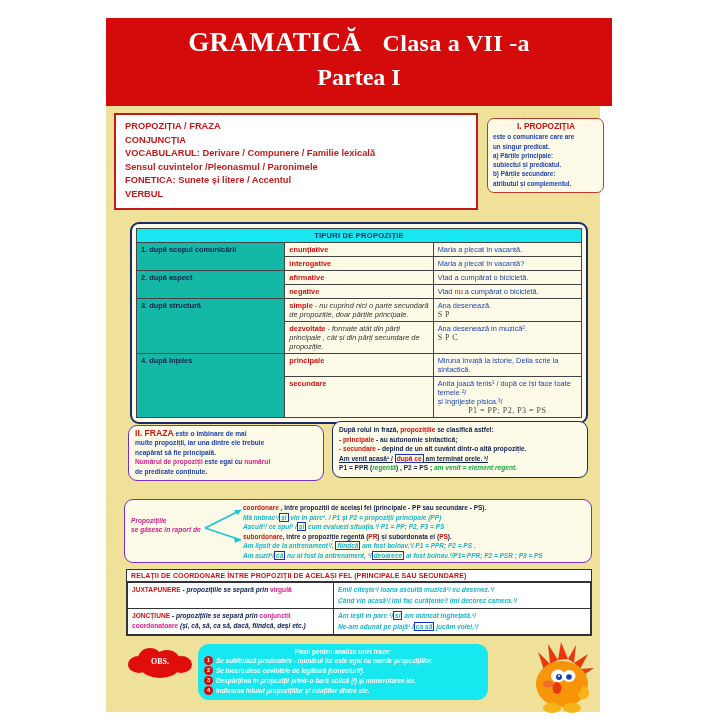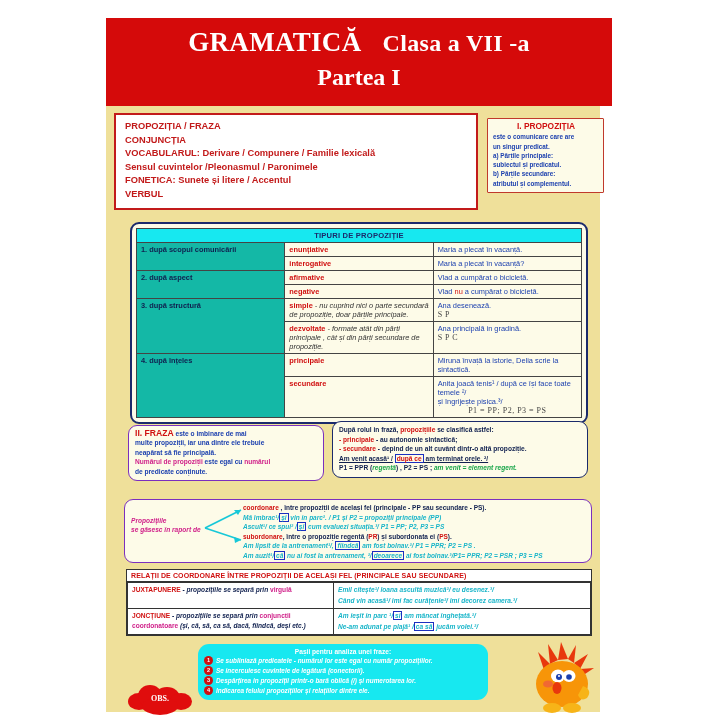--- a/index.html
+++ b/index.html
@@ -28,21 +28,21 @@
   .toc {
     position:absolute; left:8px; top:95px; width:364px;
     background:#ffffff; border:2px solid #c21a1a;
     padding:5px 7px 6px 9px;
     color:#c21a1a; font-size:9.3px; font-weight:bold; line-height:13.6px;
   }
 
   
   .propbox {
     position:absolute; left:381px; top:100px; width:117px;
-    background:#fdfbe8; border:1.6px solid #c0392b; border-radius:1px;
+    background:#fdfbe8; border:1.6px solid #c0392b; border-radius:7px;
     padding:3px 4px 4px 5px;
     font-size:6.3px; line-height:9.3px; color:#1b3fae; font-weight:bold;
   }
   .propbox .t { color:#d01010; font-size:8.4px; text-align:center; display:block; margin-bottom:1px; }
 
   
   .tblwrap {
     position:absolute; left:24px; top:204px; width:458px;
     border:2.5px solid #1b2a6b; border-radius:9px;
     background:#fdfbe8; padding:4px;
@@ -114,21 +114,21 @@
   .rel table { width:100%; border-collapse:collapse; table-layout:fixed; }
   .rel td { border:1px solid #333; padding:2px 4px; vertical-align:top; }
   .rel .lc { width:206px; font-size:6.6px; font-weight:bold; color:#d01010; line-height:9.5px; }
   .rel .lc .mg { color:#d0218a; }
   .rel .lc .it { font-style:italic; color:#10204f; font-weight:bold; }
   .rel .rc { font-size:6.6px; color:#19b5c9; font-style:italic; font-weight:bold; line-height:10.5px; }
   .rel .rc .bx { border:1.3px solid #1b2fc0; padding:0 1px; }
 
   
   .obs-cloud {
-    position:absolute; left:22px; top:667px; width:64px; height:30px;
+    position:absolute; left:22px; top:630px; width:64px; height:30px;
   }
   .obs-cloud .c { position:absolute; background:#e00d0d; border-radius:50%; }
   .obs-cloud .t {
     position:absolute; left:0; top:9px; width:64px; text-align:center;
     color:#ffffff; font-size:8px; font-weight:bold;
     font-family:"Liberation Serif", serif; z-index:3;
   }
   .steps {
     position:absolute; left:92px; top:626px; width:290px;
     background:#17e8f0; border-radius:11px; padding:4px 6px 5px 6px;
@@ -209,21 +209,21 @@
         <td class="c1" rowspan="2">3. după structură</td>
         <td class="c2"><b>simple</b><span> - nu cuprind nici o parte secundară de propoziție, doar părțile principale.</span></td>
         <td class="c3">
           <div>Ana desenează.</div>
           <div class="sp">S        P</div>
         </td>
       </tr>
       <tr class="rowtall">
         <td class="c2"><b>dezvoltate</b><span> - formate atât din părți principale , cât și din părți secundare de propoziție.</span></td>
         <td class="c3">
-          <div>Ana principală in gradină.</div>
+          <div>Ana desenează in muzică².</div>
           <div class="sp">S        P            C</div>
         </td>
       </tr>
 
       <tr>
         <td class="c1" rowspan="2">4. după înțeles</td>
         <td class="c2"><b>principale</b></td>
         <td class="c3">Miruna învață la istorie, Delia scrie la sintactică.</td>
       </tr>
       <tr>

